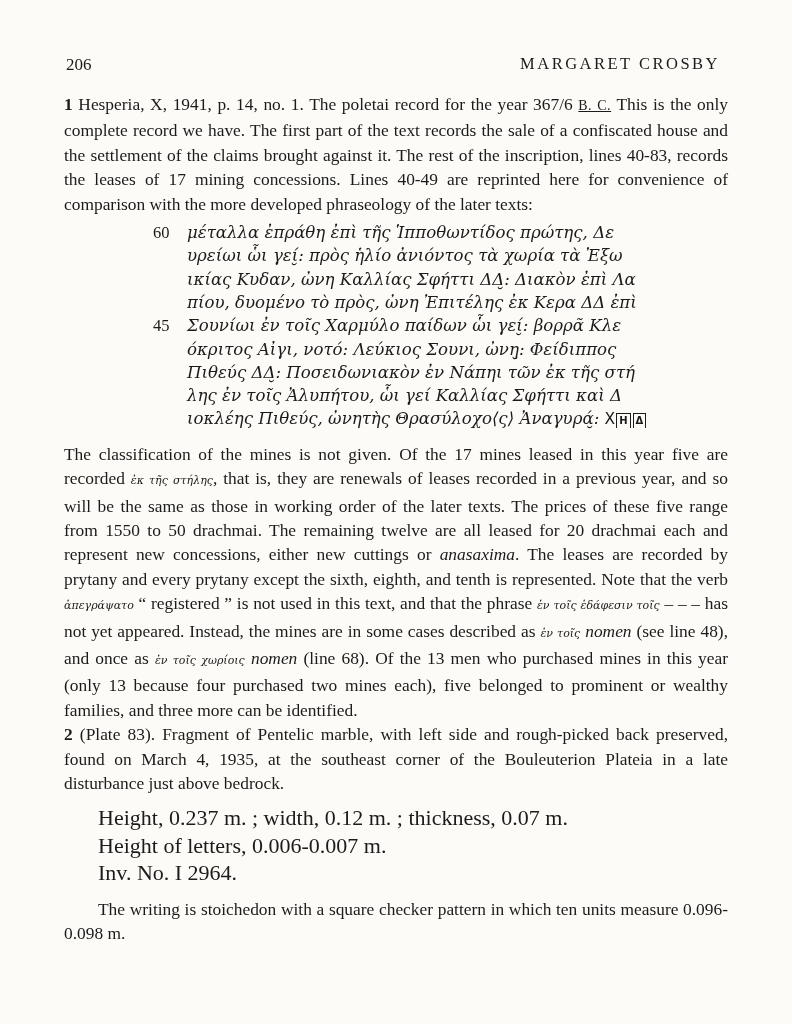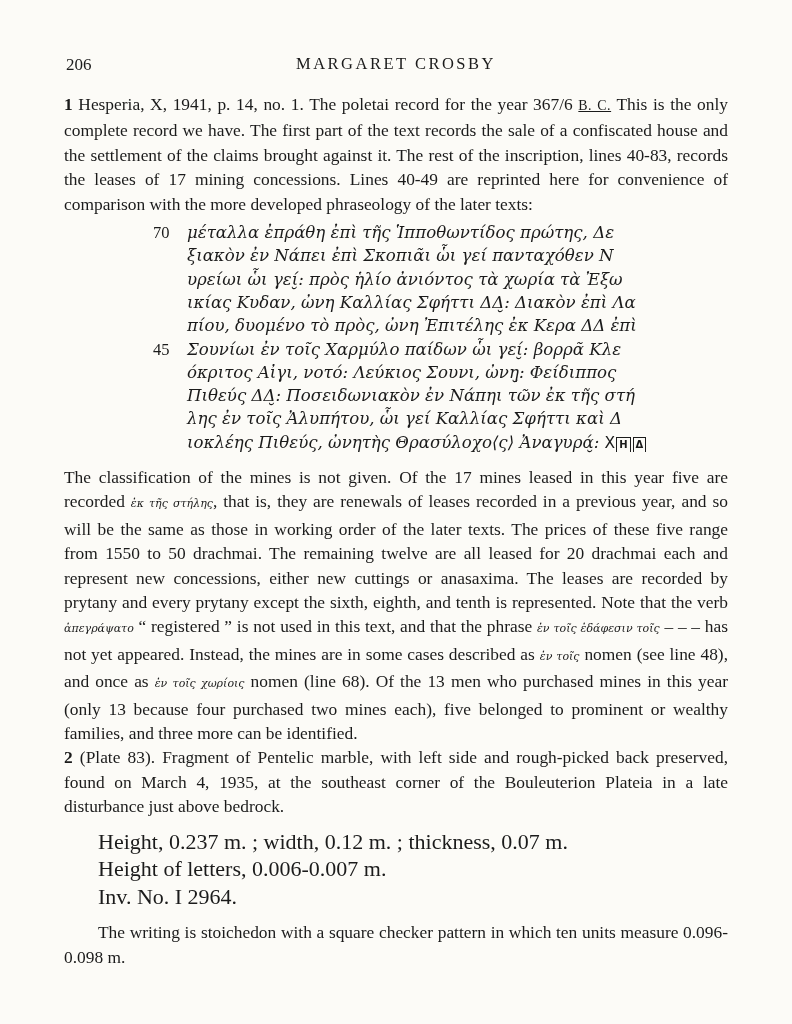--- a/index.html
+++ b/index.html
@@ -20,36 +20,36 @@
   .page-header {
     position: relative;
     height: 22px;
     margin-bottom: 16px;
   }
   .page-number {
     position: absolute; left: 2px; top: 1px;
     font-size: 17px;
   }
   .running-head {
-    position: absolute; left: 0; right: 0; top: 0;
-    text-align: center;
+    position: absolute; left: 0; right: 8px; top: 0;
+    text-align: right;
     font-size: 16.5px;
     letter-spacing: 2.5px;
     white-space: nowrap;
   }
   p.body-par {
     margin: 0;
     font-size: 17.4px;
     line-height: 24.4px;
     text-align: justify;
   }
   .par-gap { margin-top: 17px; }
   .run-bold { font-weight: bold; }
   .run-bold::after { content: "\00a0"; }
-  .run-italic { }
+  .run-italic { font-style: italic; }
   .run-greek {
     font-family: "DejaVu Serif", "DejaVu Sans", serif;
     font-style: italic;
     font-size: 11px;
   }
   .run-sc { font-size: 0.8em; letter-spacing: 0.5px; text-decoration: underline; }
   .greek-block {
     margin: 5px 0 10px 89px;
   }
   .greek-line {
@@ -106,22 +106,21 @@
 <div class="page">
 
   <div class="page-header">
     <span class="page-number">206</span>
     <span class="running-head">MARGARET CROSBY</span>
   </div>
 
   <p class="body-par par-gap"><span class="run-bold">1</span><span class="run-plain">Hesperia, X, 1941, p. 14, no. 1.  The poletai record for the year 367/6 </span><span class="run-sc">B. C.</span><span class="run-plain">  This is the only complete record we have.  The first part of the text records the sale of a confiscated house and the settlement of the claims brought against it.  The rest of the inscription, lines 40-83, records the leases of 17 mining concessions.  Lines 40-49 are reprinted here for convenience of comparison with the more developed phraseology of the later texts:</span></p>
 
   <div class="greek-block">
-      <div class="greek-line"><span class="line-num">70</span><span class="line-text"><span class="run-greek">μέταλλα ἐπράθη ἐπὶ τῆς Ἱπποθωντίδος πρώτης, Δε</span></span></div>
-      <div class="greek-line"><span class="line-num"></span><span class="line-text"><span class="run-greek">ξιακὸν ἐν Νάπει ἐπὶ Σκοπιᾶι ὧι γεί πανταχόθεν Ν</span></span></div>
+      <div class="greek-line"><span class="line-num">60</span><span class="line-text"><span class="run-greek">μέταλλα ἐπράθη ἐπὶ τῆς Ἱπποθωντίδος πρώτης, Δε</span></span></div>
       <div class="greek-line"><span class="line-num"></span><span class="line-text"><span class="run-greek">υρείωι ὧι γεί̮: πρὸς ἡλίο ἀνιόντος τὰ χωρία τὰ Ἐξω</span></span></div>
       <div class="greek-line"><span class="line-num"></span><span class="line-text"><span class="run-greek">ικίας Κυδαν, ὠνη Καλλίας Σφήττι ΔΔ̮: Διακὸν ἐπὶ Λα</span></span></div>
       <div class="greek-line"><span class="line-num"></span><span class="line-text"><span class="run-greek">πίου, δυομένο τὸ πρὸς, ὠνη Ἐπιτέλης ἐκ Κερα ΔΔ ἐπὶ</span></span></div>
       <div class="greek-line"><span class="line-num">45</span><span class="line-text"><span class="run-greek">Σουνίωι ἐν τοῖς Χαρμύλο παίδων ὧι γεί̮: βορρᾶ Κλε</span></span></div>
       <div class="greek-line"><span class="line-num"></span><span class="line-text"><span class="run-greek">όκριτος Αἰγι, νοτό: Λεύκιος Σουνι, ὠνη̮: Φείδιππος</span></span></div>
       <div class="greek-line"><span class="line-num"></span><span class="line-text"><span class="run-greek">Πιθεύς ΔΔ̮: Ποσειδωνιακὸν ἐν Νάπηι τῶν ἐκ τῆς στή</span></span></div>
       <div class="greek-line"><span class="line-num"></span><span class="line-text"><span class="run-greek">λης ἐν τοῖς Ἀλυπήτου, ὧι γεί Καλλίας Σφήττι καὶ Δ</span></span></div>
       <div class="greek-line"><span class="line-num"></span><span class="line-text"><span class="run-greek">ιοκλέης Πιθεύς, ὠνητὴς Θρασύλοχο⟨ς⟩ Ἀναγυρά̮: </span><span class="run-chi">Χ</span><span class="run-acro">Η</span><span class="run-acro">Δ</span></span></div>
     </div>
 

